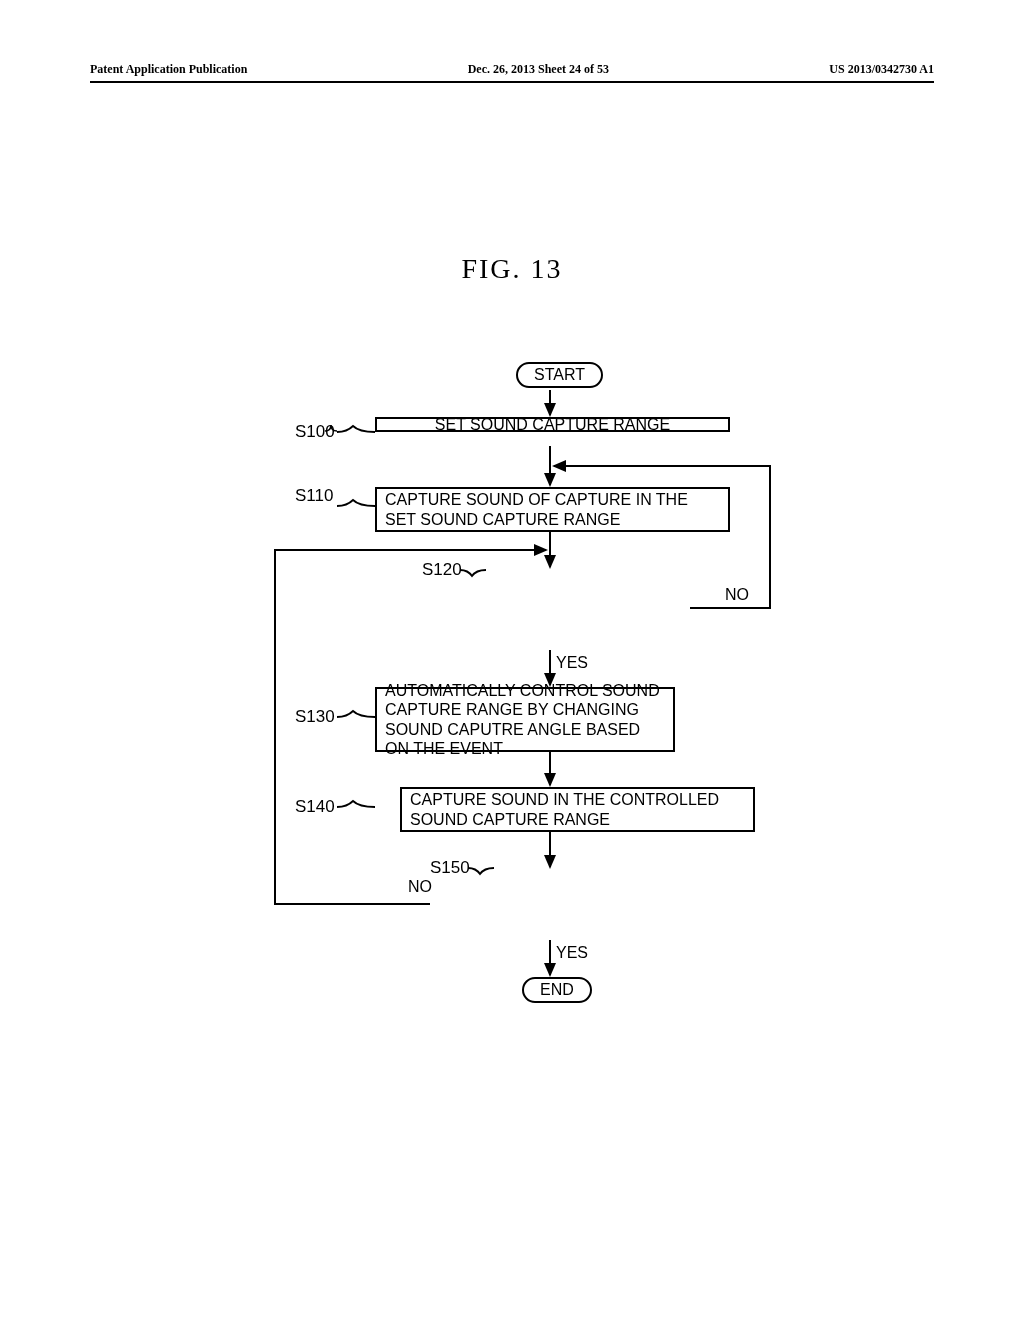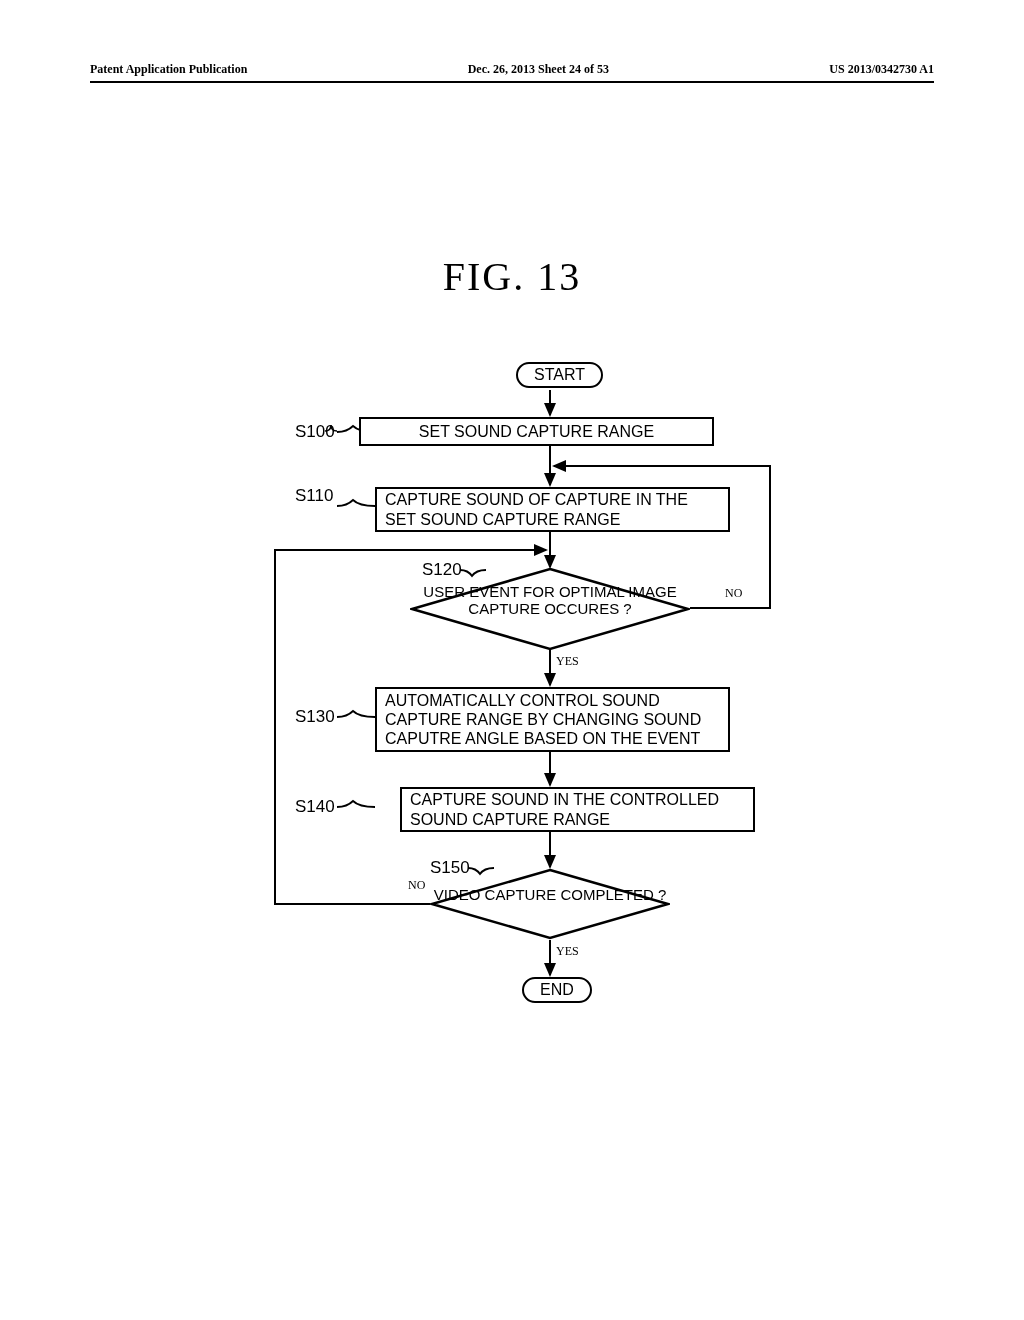--- a/index.html
+++ b/index.html
@@ -20,21 +20,21 @@
   .header {
     display: flex;
     justify-content: space-between;
     font-size: 12px;
     font-weight: bold;
     border-bottom: 2px solid #000;
     padding-bottom: 4px;
   }
   .fig-title {
     text-align: center;
-    font-size: 40px;
+    font-size: 28px;
     margin-top: 170px;
     letter-spacing: 2px;
   }
   .flowchart {
     position: absolute;
     left: 90px;
     top: 300px;
     width: 620px;
     height: 720px;
   }
@@ -79,22 +79,22 @@
     font-family: Arial, sans-serif;
   }
   .step-label {
     position: absolute;
     font-size: 17px;
     font-weight: 500;
     font-family: Liberation Sans, sans-serif;
   }
   .branch-label {
     position: absolute;
-    font-size: 12px;
-    font-family: Liberation Serif, serif;
+    font-size: 16px;
+    font-family: Liberation Sans, sans-serif;
   }
   svg.connectors {
     position: absolute;
     left: 0;
     top: 0;
     width: 620px;
     height: 720px;
     overflow: visible;
   }
 </style>
@@ -142,75 +142,59 @@
     </svg>
 
     <div class="term" style="left:336px; top:0px;">
       <span>START</span>
     </div>
 
     <div class="step-label" style="left:115px; top:60px;">S100</div>
     <svg style="position:absolute; left:155px; top:60px;" width="45" height="20">
       <path d="M2,10 Q12,10 18,4 Q24,10 40,10" fill="none" stroke="#000" stroke-width="1.8"></path>
     </svg>
-    <div class="proc center" style="left:179px; top:55px; width:355px; height:29px;">
+    <div class="proc center" style="left:195px; top:55px; width:355px; height:15px;">
       <span>SET SOUND CAPTURE RANGE</span>
     </div>
 
     <div class="step-label" style="left:115px; top:124px;">S110</div>
     <svg style="position:absolute; left:155px; top:134px;" width="45" height="20">
       <path d="M2,10 Q12,10 18,4 Q24,10 40,10" fill="none" stroke="#000" stroke-width="1.8"></path>
     </svg>
     <div class="proc" style="left:195px; top:125px; width:355px; height:45px;">
       <span>CAPTURE SOUND OF CAPTURE IN THE SET SOUND CAPTURE RANGE</span>
     </div>
 
     <div class="step-label" style="left:242px; top:198px;">S120</div>
     <svg style="position:absolute; left:278px; top:202px;" width="30" height="20">
       <path d="M2,6 Q10,6 14,12 Q18,6 28,6" fill="none" stroke="#000" stroke-width="1.8"></path>
     </svg>
-    <div class="diamond" style="left:230px; top:205px; width:280px; height:84px;">
-      <svg width="280" height="84">
-        <polygon points="140,2 278,42 140,82 2,42" fill="#fff" stroke="#000" stroke-width="2.5"></polygon>
-      </svg>
-      <div class="diamond-text" style="top:16px;">
-        <span>USER EVENT FOR OPTIMAL IMAGE CAPTURE OCCURES ?</span>
-      </div>
-    </div>
     <div class="branch-label" style="left:376px; top:292px;">YES</div>
     <div class="branch-label" style="left:545px; top:224px;">NO</div>
 
     <div class="step-label" style="left:115px; top:345px;">S130</div>
     <svg style="position:absolute; left:155px; top:345px;" width="45" height="20">
       <path d="M2,10 Q12,10 18,4 Q24,10 40,10" fill="none" stroke="#000" stroke-width="1.8"></path>
     </svg>
-    <div class="proc" style="left:195px; top:325px; width:355px; height:65px;">
+    <div class="proc" style="left:195px; top:325px; width:300px; height:65px;">
       <span>AUTOMATICALLY CONTROL SOUND CAPTURE RANGE BY CHANGING SOUND CAPUTRE ANGLE BASED ON THE EVENT</span>
     </div>
 
     <div class="step-label" style="left:115px; top:435px;">S140</div>
     <svg style="position:absolute; left:155px; top:435px;" width="45" height="20">
       <path d="M2,10 Q12,10 18,4 Q24,10 40,10" fill="none" stroke="#000" stroke-width="1.8"></path>
     </svg>
     <div class="proc" style="left:195px; top:425px; width:355px; height:45px;margin-left:25px;">
       <span>CAPTURE SOUND IN THE CONTROLLED SOUND CAPTURE RANGE</span>
     </div>
 
     <div class="step-label" style="left:250px; top:496px;">S150</div>
     <svg style="position:absolute; left:286px; top:500px;" width="30" height="20">
       <path d="M2,6 Q10,6 14,12 Q18,6 28,6" fill="none" stroke="#000" stroke-width="1.8"></path>
     </svg>
-    <div class="diamond" style="left:250px; top:506px; width:240px; height:72px;">
-      <svg width="240" height="72">
-        <polygon points="120,2 238,36 120,70 2,36" fill="#fff" stroke="#000" stroke-width="2.5"></polygon>
-      </svg>
-      <div class="diamond-text" style="top:18px;">
-        <span>VIDEO CAPTURE COMPLETED ?</span>
-      </div>
-    </div>
     <div class="branch-label" style="left:376px; top:582px;">YES</div>
     <div class="branch-label" style="left:228px; top:516px;">NO</div>
 
     <div class="term" style="left:342px; top:615px;">
       <span>END</span>
     </div>
 
   </div>
 </div>
 

